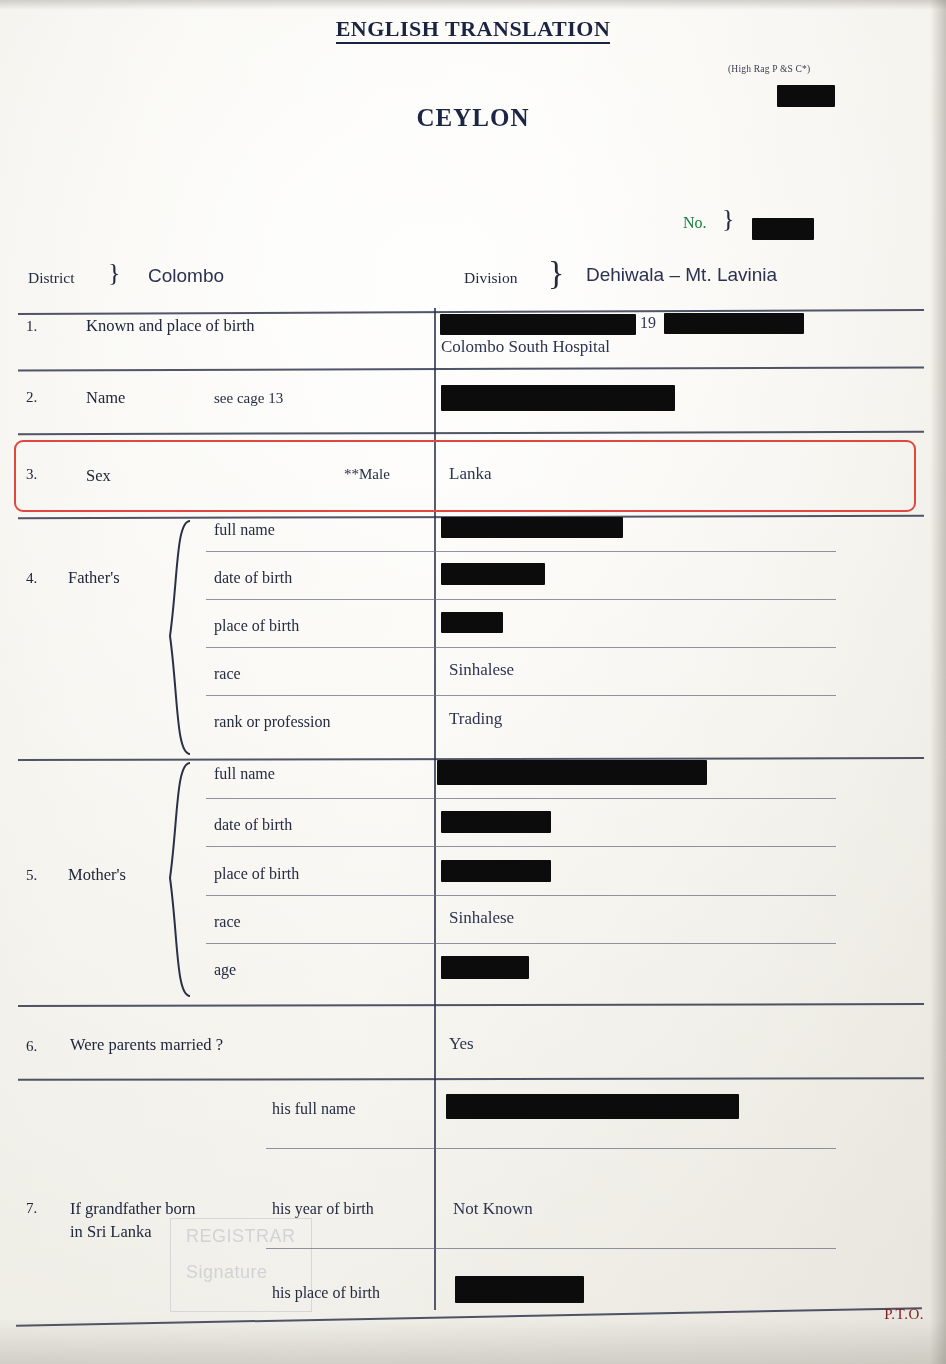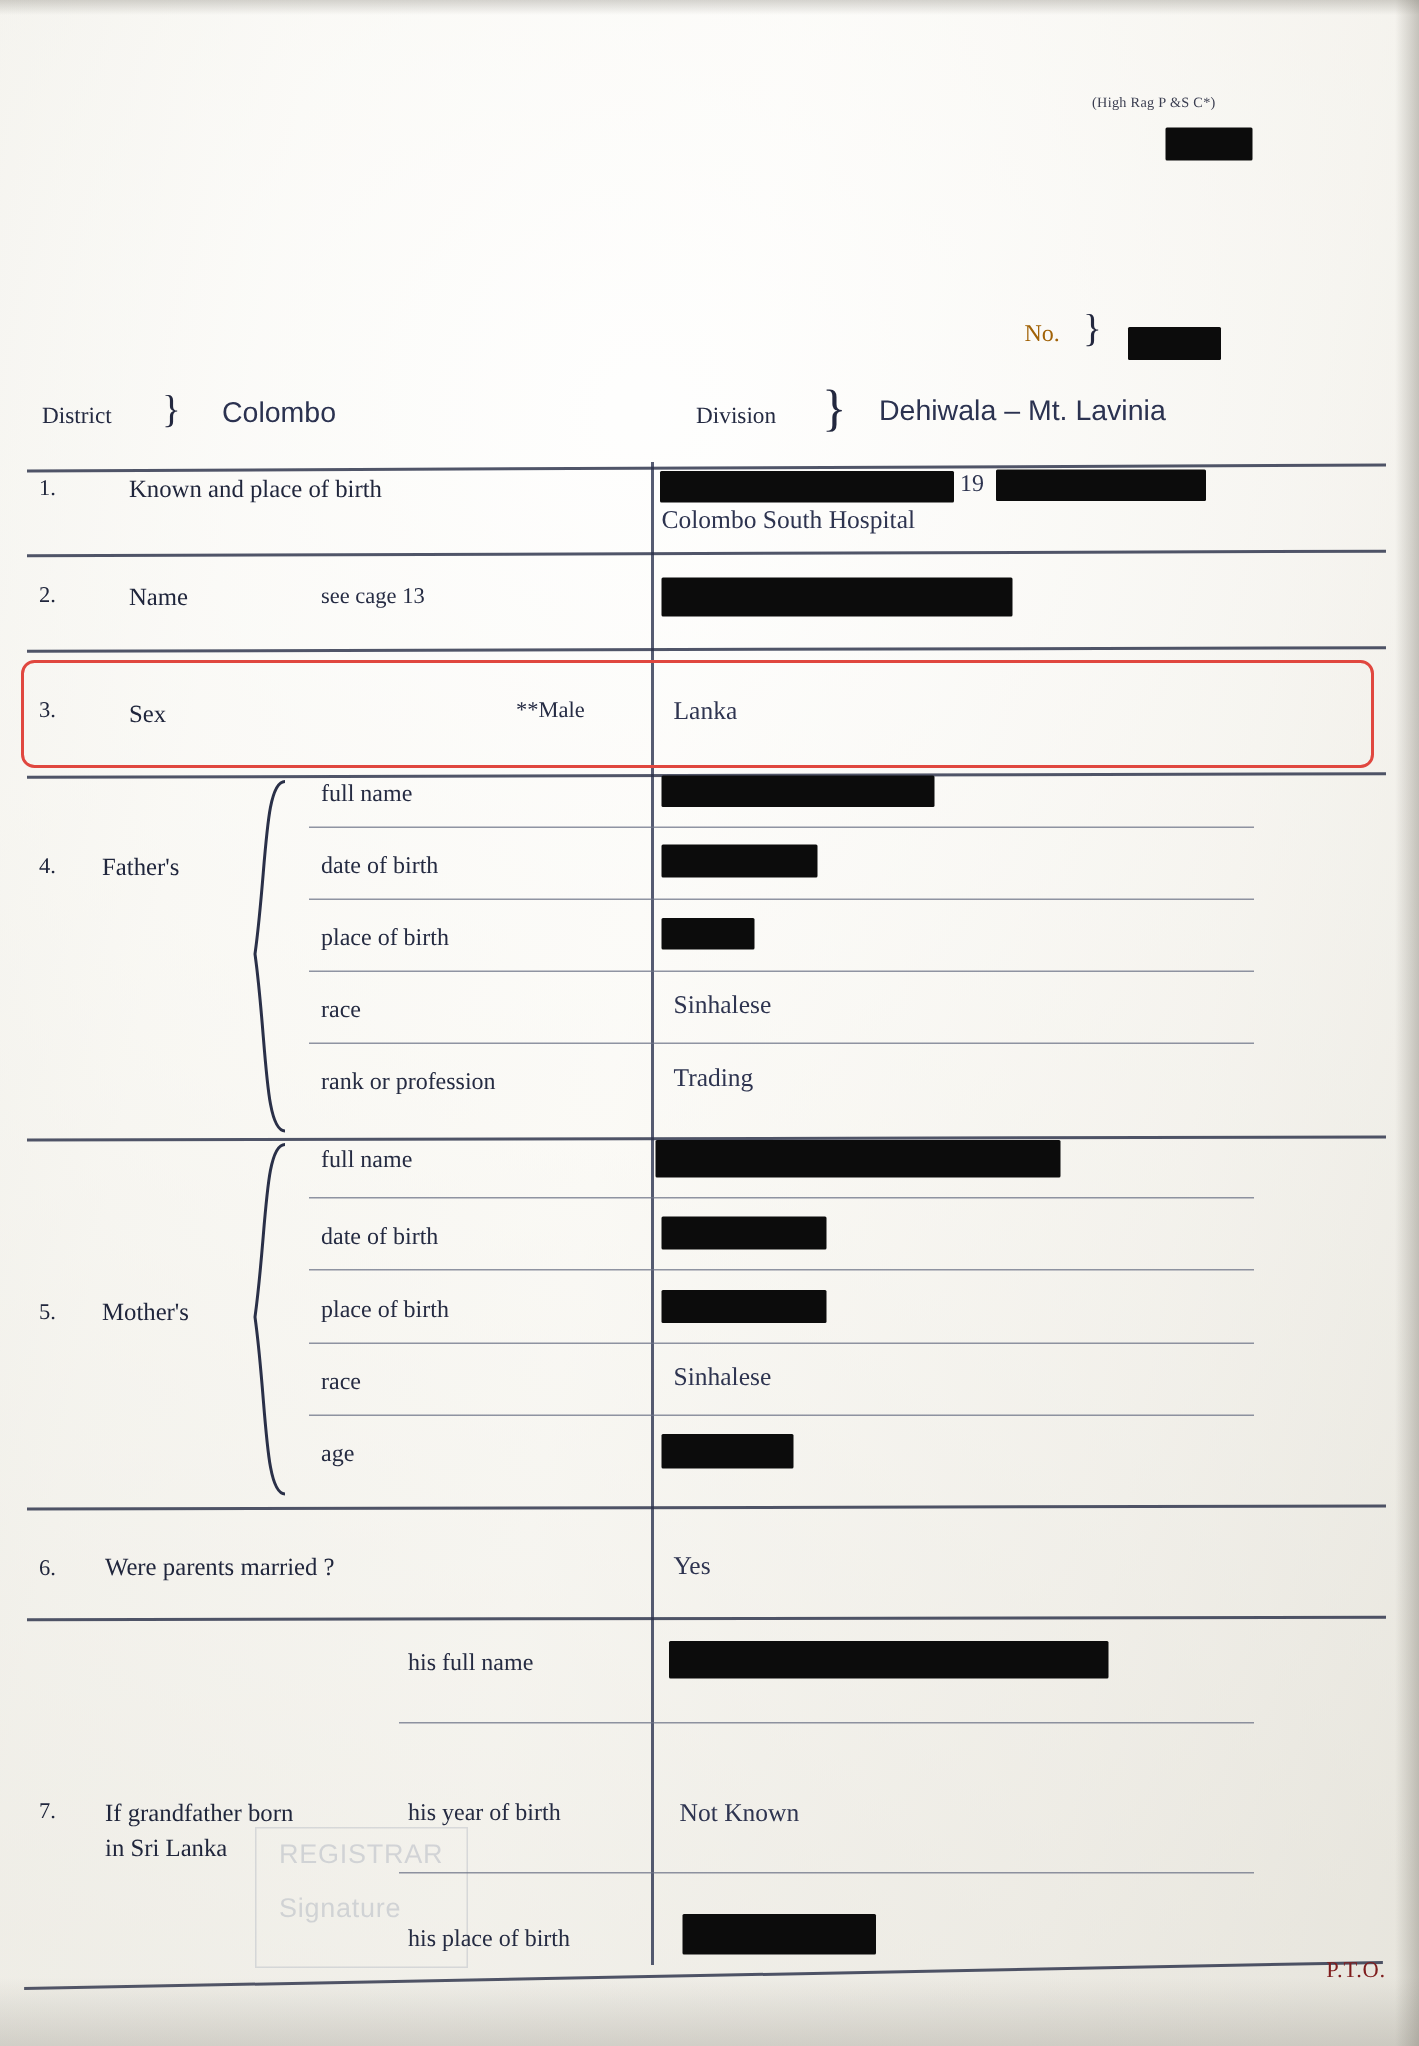--- a/index.html
+++ b/index.html
@@ -108,21 +108,21 @@
     background: #0c0c0c;
     border-radius: 1px;
   }
 
   
   .no-label {
     position: absolute;
     top: 214px;
     left: 683px;
     font-size: 16px;
-    color: #a16207;
+    color: #15803d;
   }
   .brace {
     position: absolute;
     font-size: 26px;
     color: #23283f;
     line-height: 1;
     font-family: "Liberation Serif", serif;
   }
   .lbl-district {
     position: absolute;
@@ -246,23 +246,27 @@
 <body>
 
 <div class="page">
   <div class="paper-tint"></div>
   <div class="content">
 
     <div class="ghost-box" style="left:170px; top:1218px; width:140px; height:92px;"></div>
     <div class="ghost" style="left:186px; top:1226px;">REGISTRAR</div>
     <div class="ghost" style="left:186px; top:1262px;">Signature</div>
 
+    <div class="hdr-translation">
+      <span>ENGLISH TRANSLATION</span>
+    </div>
     <div class="rag-note">(High Rag P &amp;S C*)</div>
     <div class="redact" style="left:777px; top:85px; width:58px; height:22px;"></div>
 
+    <div class="hdr-ceylon">CEYLON</div>
 
     <div class="no-label">No.</div>
     <div class="brace" style="left:722px; top:206px;">}</div>
     <div class="redact" style="left:752px; top:218px; width:62px; height:22px;"></div>
 
     <div class="lbl-district">District</div>
     <div class="brace" style="left:108px; top:260px;">}</div>
     <div class="val-district">Colombo</div>
 
     <div class="lbl-division">Division</div>

